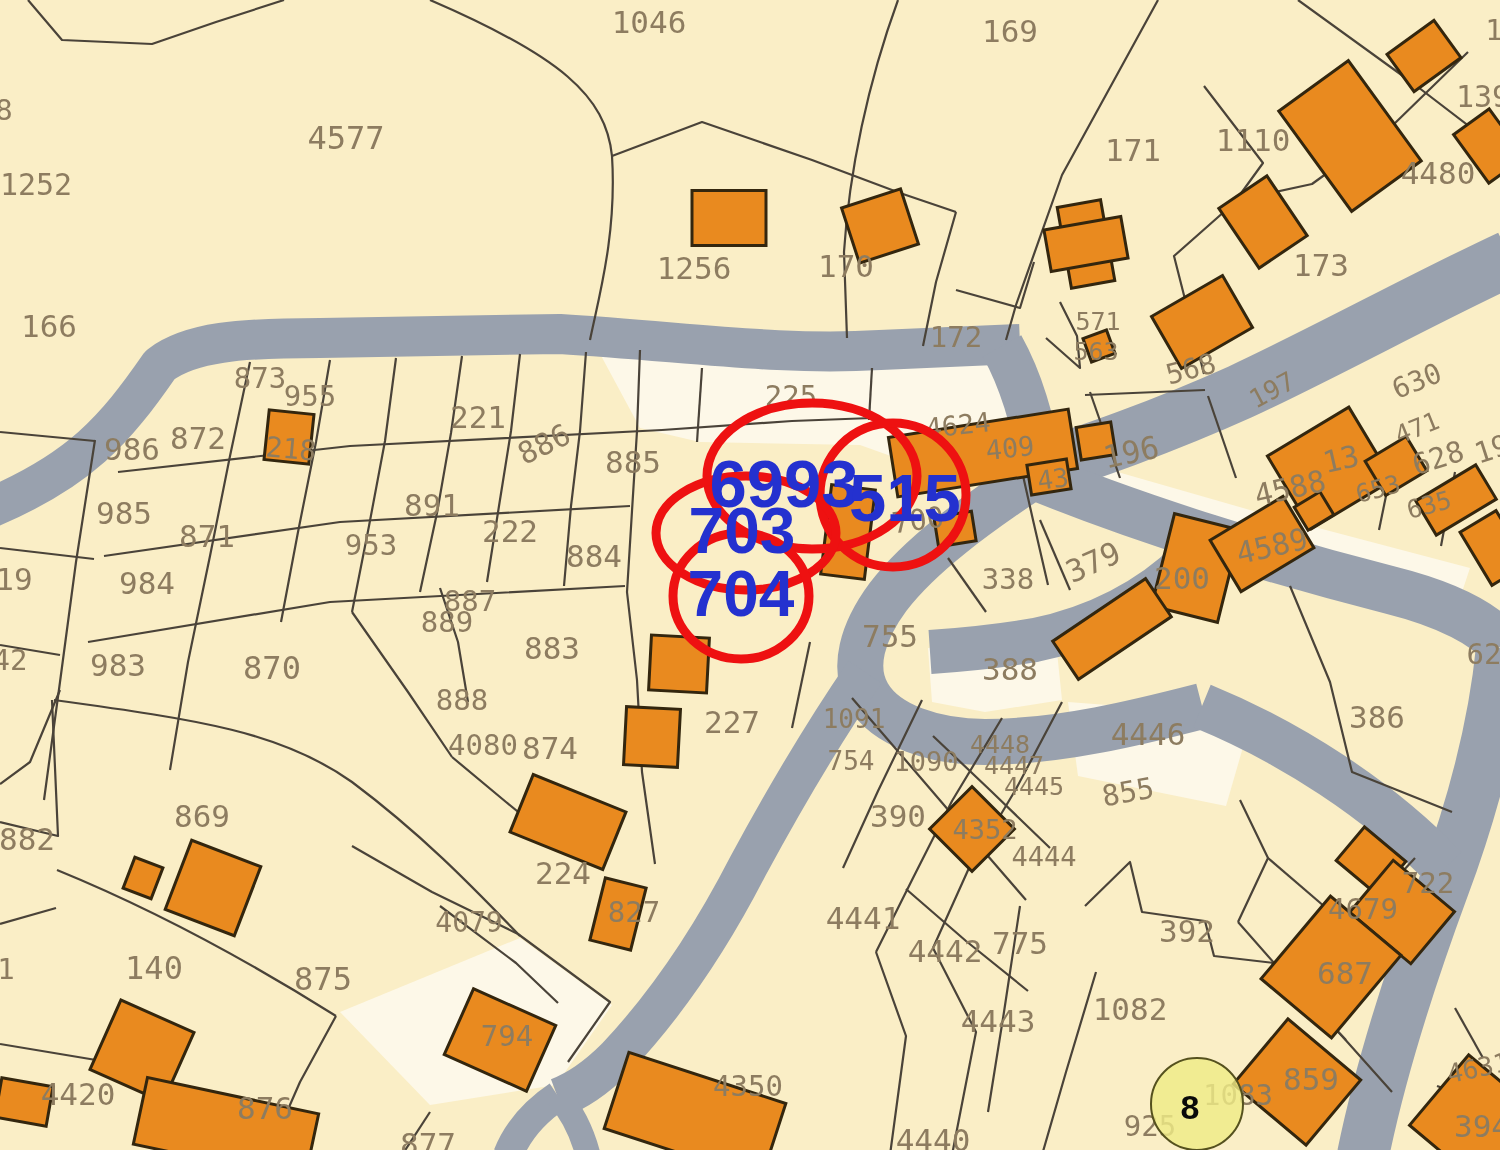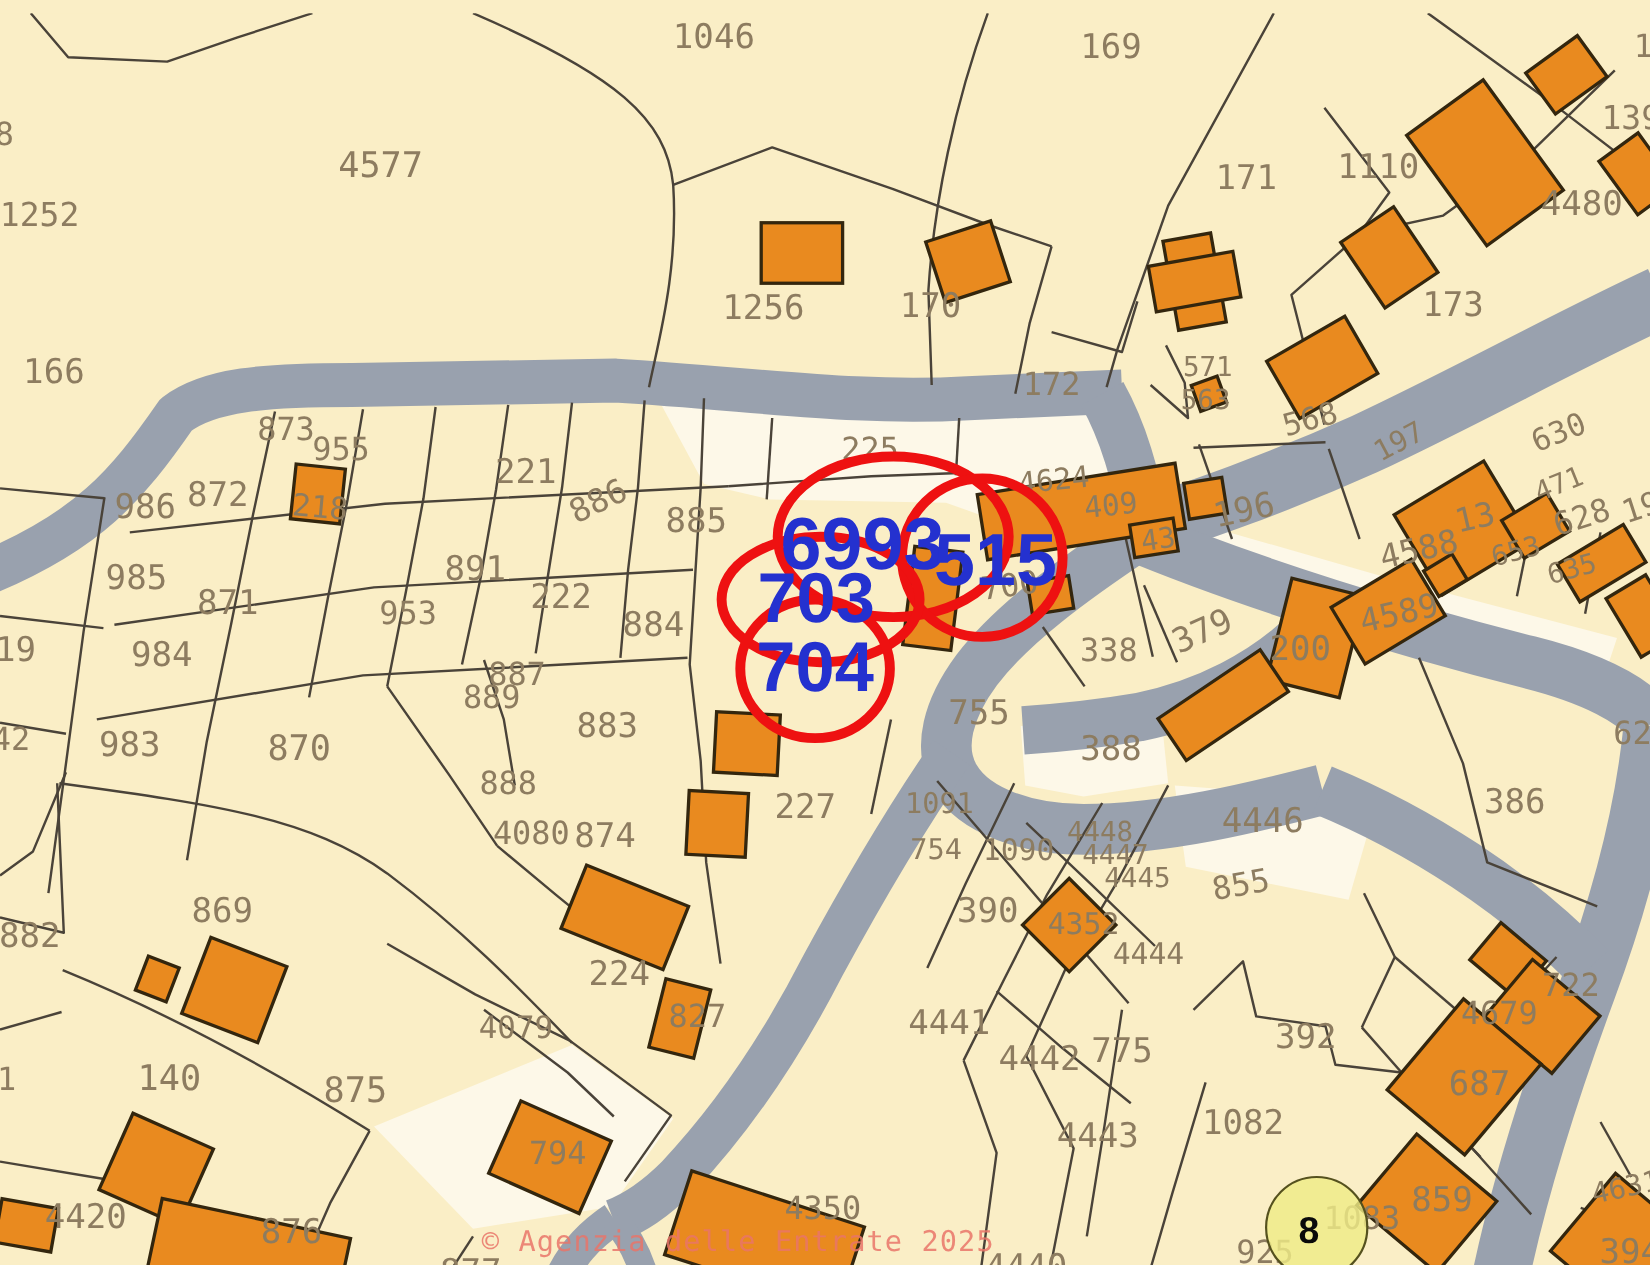--- a/index.html
+++ b/index.html
@@ -1,16 +1,16 @@
 <!DOCTYPE html>
 <html><head>
 <meta charset="utf-8">
 <style>
   html,body{margin:0;padding:0;background:#faeec6;width:1500px;height:1150px;overflow:hidden;}
-  #stage{position:relative;width:1500px;height:1052px;font-family:"DejaVu Sans Mono",monospace;margin-top:12px;}
+  #stage{position:relative;width:1500px;height:1052px;font-family:"DejaVu Sans Mono",monospace;}
   svg{display:block;position:absolute;left:0;top:0;}
   .parcel-label{fill:#8d7c60;font-family:"DejaVu Sans Mono",monospace;}
   .hl-label{fill:#2431cf;font-family:"Liberation Sans","DejaVu Sans",sans-serif;font-weight:700;}
   .marker-label{fill:#0a0a0a;font-family:"Liberation Sans","DejaVu Sans",sans-serif;font-weight:700;}
   #watermark{position:absolute;left:438px;top:1102px;width:520px;
     font-family:"DejaVu Sans Mono",monospace;font-size:26px;letter-spacing:1px;
     color:rgba(233,116,104,0.85);white-space:nowrap;}
 </style>
 </head>
 <body>
@@ -258,14 +258,13 @@
       <ellipse cx="893" cy="495" rx="73" ry="72" fill="none" stroke="#ee1111" stroke-width="9"></ellipse>
       <ellipse cx="746" cy="533" rx="90" ry="57" fill="none" stroke="#ee1111" stroke-width="9"></ellipse>
       <ellipse cx="741" cy="596" rx="68" ry="63" fill="none" stroke="#ee1111" stroke-width="9"></ellipse>
       <text x="784" y="483" font-size="67" text-anchor="middle" dominant-baseline="central" class="hl-label">6993</text>
       <text x="905" y="497" font-size="67" text-anchor="middle" dominant-baseline="central" class="hl-label">515</text>
       <text x="742" y="531" font-size="64" text-anchor="middle" dominant-baseline="central" class="hl-label">703</text>
       <text x="741" y="594" font-size="64" text-anchor="middle" dominant-baseline="central" class="hl-label">704</text>
       <circle cx="1197" cy="1104" r="46" fill="#efec86" fill-opacity="0.82" stroke="#55511e" stroke-width="2"></circle>
       <text x="1190" y="1107" font-size="34" text-anchor="middle" dominant-baseline="central" class="marker-label">8</text>
     </svg>
-  <div id="watermark">© Agenzia delle Entrate 2025</div>
 </div>
 
 </body></html>

